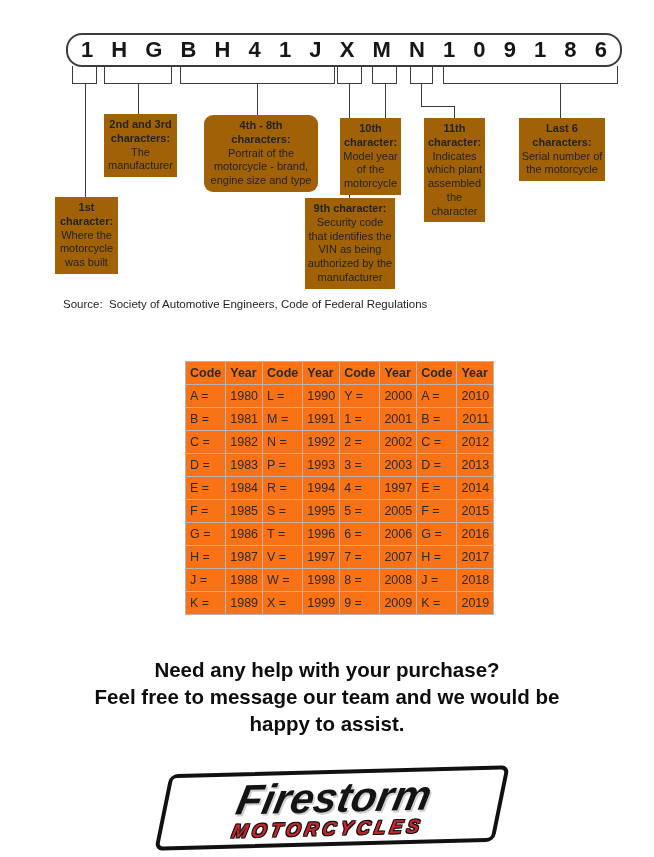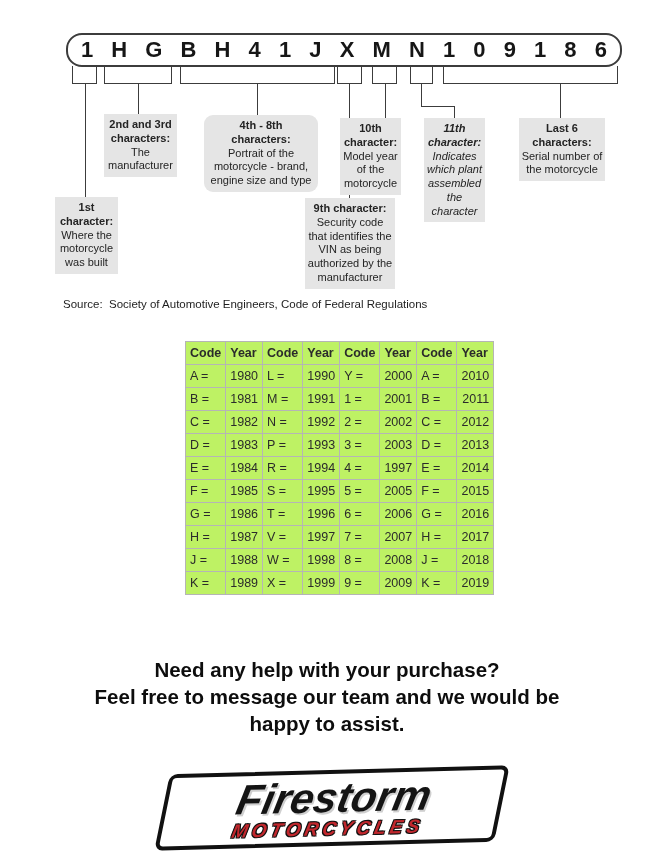--- a/index.html
+++ b/index.html
@@ -61,54 +61,54 @@
   .l4 { left: 349px; top: 84px; height: 114px; }
   .l5 { left: 385px; top: 84px; height: 34px; }
   .l6a { left: 421px; top: 84px; height: 23px; }
   .l6b { left: 421px; top: 106px; width: 34px; }
   .l6c { left: 454px; top: 106px; height: 12px; }
   .l7 { left: 560px; top: 84px; height: 34px; }
 
   
   .callout {
     position: absolute;
-    background: #e5e5e5;
+    background: #a16207;
     color: #242424;
     font-size: 11px;
     line-height: 1.25;
     text-align: center;
     padding: 4px 2px;
   }
   .co-title { font-weight: bold; white-space: pre-line; }
   .co-body  { white-space: pre-line; }
   .c-first   { left: 55px;  top: 197px; width: 63px; }
   .c-secthird{ left: 104px; top: 114px; width: 73px; }
   .c-foureig { left: 204px; top: 115px; width: 114px; border-radius: 9px; }
   .c-ninth   { left: 305px; top: 198px; width: 90px; }
   .c-tenth   { left: 340px; top: 118px; width: 61px; }
-  .c-elev    { left: 424px; top: 118px; width: 61px; font-style: italic; }
+  .c-elev    { left: 424px; top: 118px; width: 61px; }
   .c-lastsix { left: 519px; top: 118px; width: 86px; }
 
   
   .source-note {
     position: absolute;
     left: 63px; top: 298px;
     font-size: 11.5px;
     color: #1e1e1e;
     white-space: pre;
   }
 
   
   .year-table {
     position: absolute;
-    left: 185px; top: 341px;
+    left: 185px; top: 361px;
     border-collapse: collapse;
     font-size: 12.5px;
     color: #2b2b2b;
-    background: #bef264;
+    background: #f97316;
   }
   .year-table th, .year-table td {
     border: 1px solid #b5b5b5;
     height: 23px;
     font-weight: normal;
     padding: 0 4px;
   }
   .year-table th { font-weight: bold; text-align: left; width: 35px; }
   .year-table td.code-col { text-align: left;  width: 35px; }
   .year-table td.year-col { text-align: right; width: 35px; }

